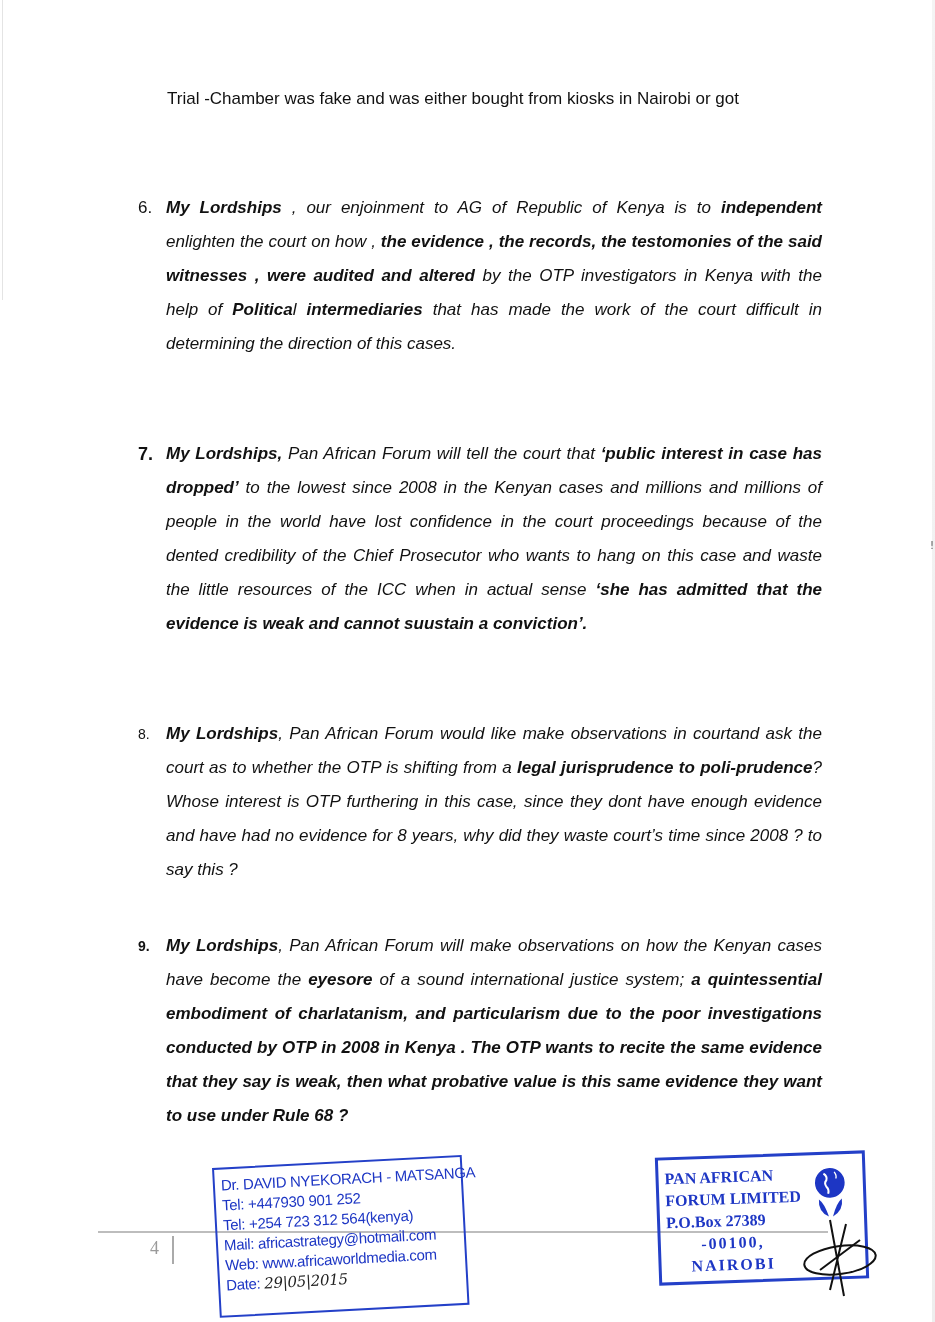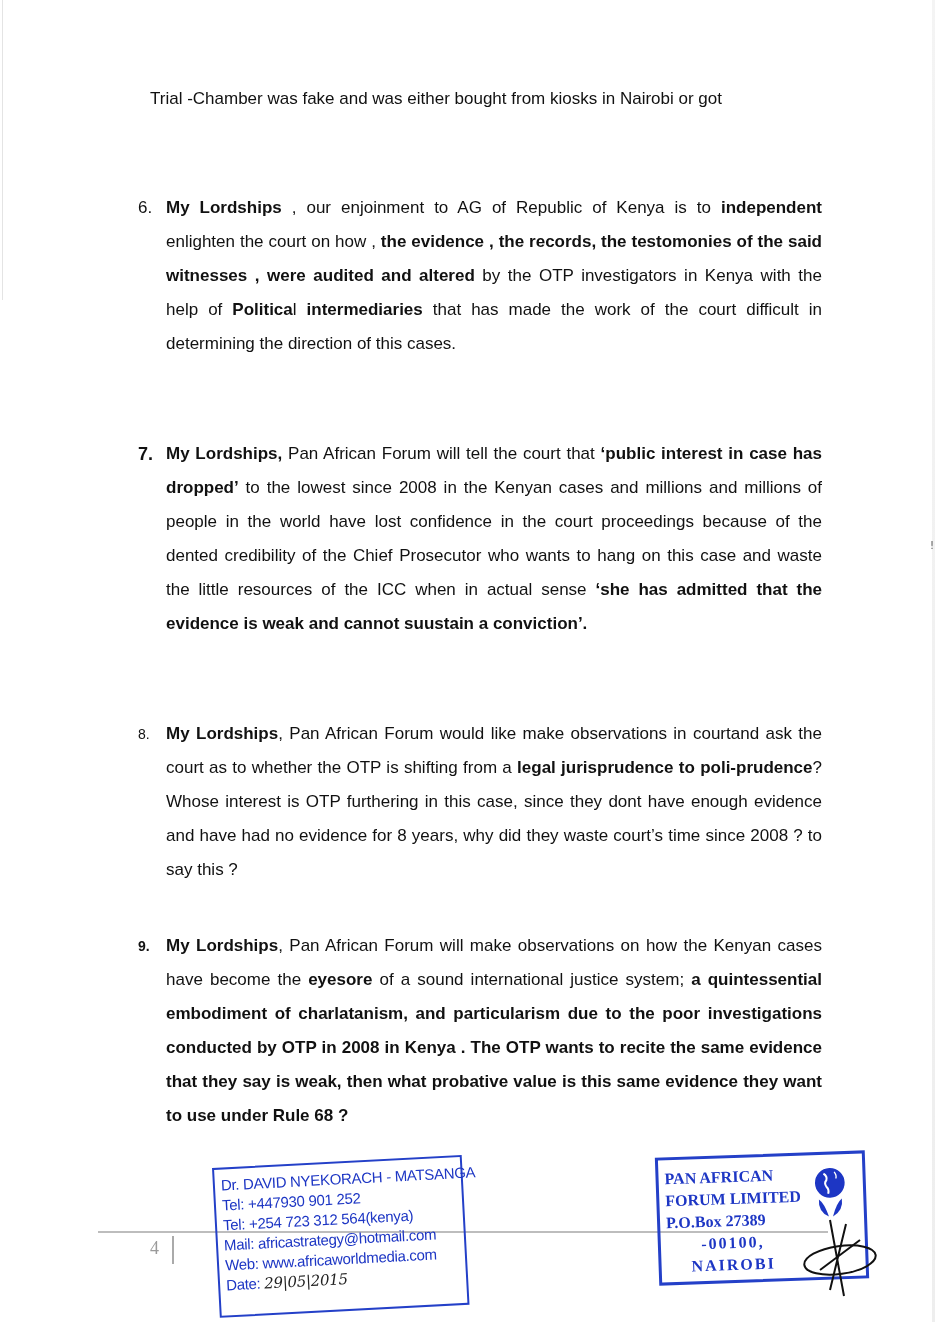--- a/index.html
+++ b/index.html
@@ -1,28 +1,28 @@
 <!DOCTYPE html>
 <html><head>
   <meta charset="utf-8">
   <style>
     html, body { margin: 0; padding: 0; background: #ffffff; }
     body { width: 935px; height: 1322px; position: relative; overflow: hidden;
       font-family: "DejaVu Sans", sans-serif; color: #111; }
     .page { position: absolute; left: 0; top: 0; width: 935px; height: 1322px; background: #fff; }
     .edge-left { position: absolute; left: 2px; top: 0; width: 1px; height: 300px; background: #e4e4e4; }
     .edge-right { position: absolute; right: 0; top: 0; width: 3px; height: 1322px; background: linear-gradient(#f4f4f4, #eee); }
-    .para-cont { position: absolute; left: 150px; width: 655px; font-size: 17px; line-height: 34px;
+    .para-cont { position: absolute; left: 167px; width: 655px; font-size: 17px; line-height: 34px;
       font-family: "Liberation Sans", sans-serif; text-align: justify; }
     .item { position: absolute; left: 138px; width: 684px; font-size: 17px; line-height: 34px;
       font-family: "Liberation Sans", sans-serif; }
     .item .num { position: absolute; left: 0; top: 0; width: 28px; }
     .item .num.bold { font-weight: bold; font-size: 18px; }
     .item .num.small { font-size: 14px; }
-    .item .body { margin-left: 28px; text-align: justify; text-align-last: left; }
+    .item .body { margin-left: 28px; text-align: justify; text-align-last: left; font-style: italic; }
     b { font-weight: bold; }
     .footer-line { position: absolute; left: 98px; top: 1231px; width: 730px; height: 2px; background: #bdbdbd; }
     .page-num { position: absolute; left: 150px; top: 1238px; font-family: "Liberation Serif", serif;
       font-size: 18px; color: #9a9a9a; }
     .page-num-bar { position: absolute; left: 172px; top: 1236px; width: 2px; height: 28px; background: #aaa; }
     .stamp1 { position: absolute; left: 212px; top: 1168px; width: 250px; height: 150px;
       border: 2px solid #2440c8; transform: rotate(-3deg); transform-origin: left top;
       color: #1d36c4; font-family: "Liberation Sans", sans-serif; font-size: 15px; line-height: 20px;
       padding: 6px 6px 0 6px; box-sizing: border-box; letter-spacing: -0.3px; }
     .stamp1 .row { white-space: nowrap; }

